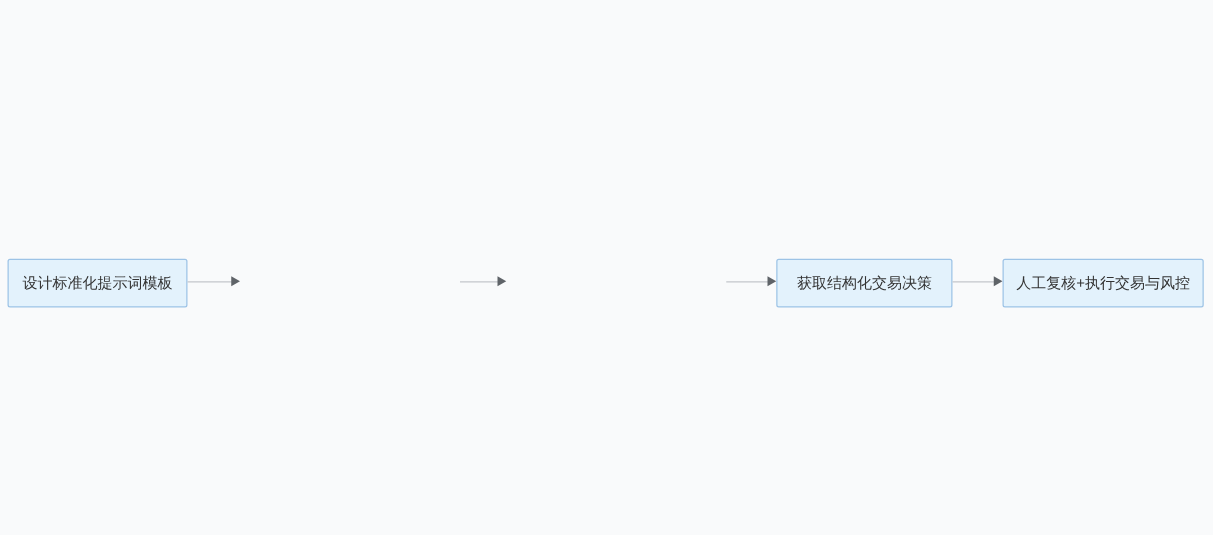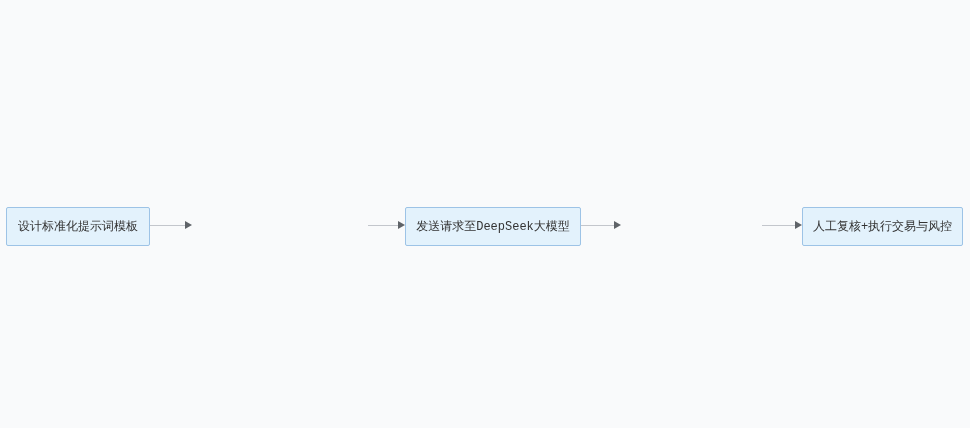--- a/index.html
+++ b/index.html
@@ -10,21 +10,20 @@
     width: 970px;
     height: 428px;
     background: var(--canvas-bg, #F9FAFB);
     font-family: "Liberation Sans", "DejaVu Sans", sans-serif;
     overflow: hidden;
   }
   .flowchart {
     position: relative;
     width: 970px;
     height: 428px;
-    font-family: Liberation Mono, monospace;
   }
   .node {
     position: absolute;
     top: 207px;
     height: 39px;
     box-sizing: border-box;
     background: var(--node-fill, #E3F2FC);
     border: 1px solid var(--node-border, #9DC3E6);
     border-radius: 2px;
     color: var(--node-text, #333333);
@@ -82,29 +81,29 @@
     <div class="line"></div>
     <div class="head"></div>
   </div>
 
 
   <div class="edge edge-2">
     <div class="line"></div>
     <div class="head"></div>
   </div>
 
-  <div class="node node-3">
-    <span>发送请求至DeepSeek大模型</span>
-  </div>
 
   <div class="edge edge-3">
     <div class="line"></div>
     <div class="head"></div>
   </div>
 
+  <div class="node node-4">
+    <span>获取结构化交易决策</span>
+  </div>
 
   <div class="edge edge-4">
     <div class="line"></div>
     <div class="head"></div>
   </div>
 
   <div class="node node-5">
     <span>人工复核+执行交易与风控</span>
   </div>
 

